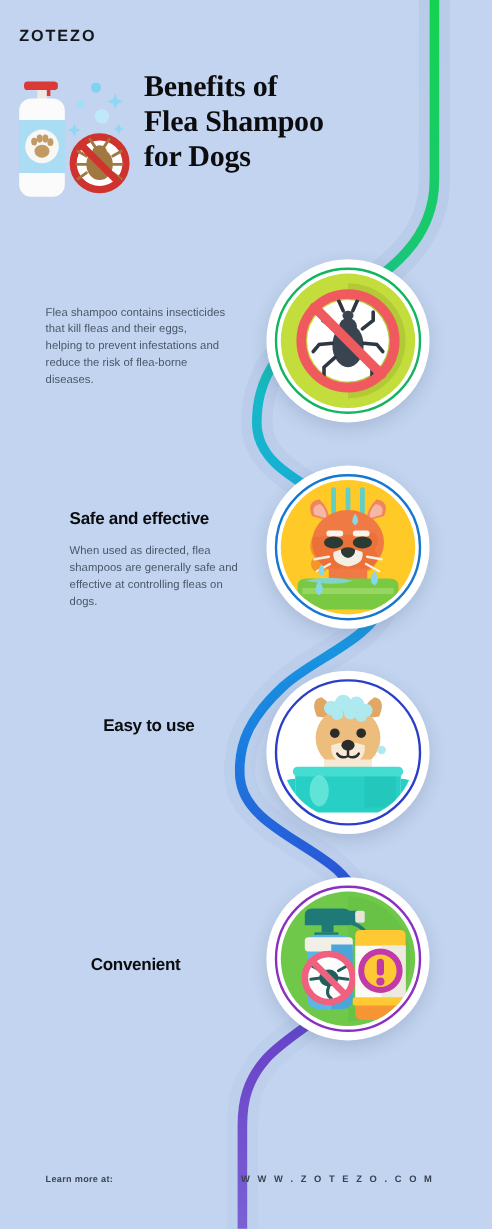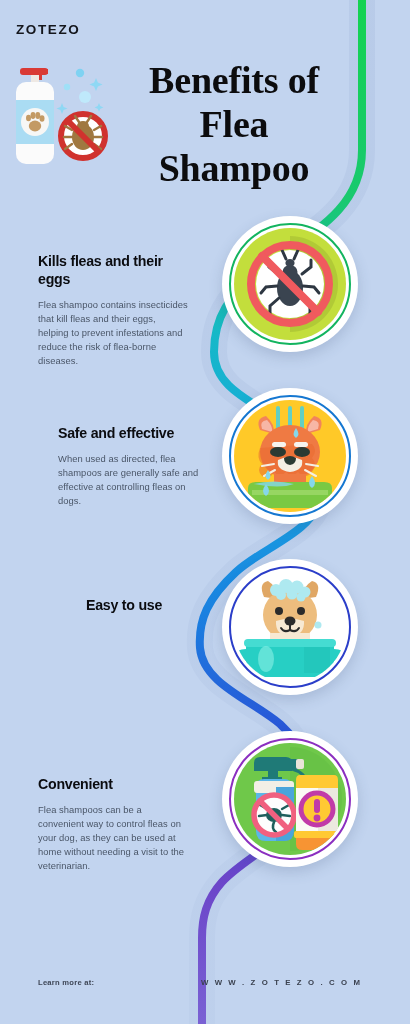--- a/index.html
+++ b/index.html
@@ -16,41 +16,41 @@
 
   
   .logo{
     position:absolute;left:16px;top:22px;
     font-size:13.5px;font-weight:700;letter-spacing:1.6px;
     color:#14161c;z-index:6;
   }
   .header-art{position:absolute;left:6px;top:56px;width:112px;height:120px;z-index:6;}
   .title{
     position:absolute;left:120px;top:58px;width:228px;
-    text-align:center;z-index:6;
+    z-index:6;
     font-family:"Liberation Serif",serif;
-    font-weight:700;font-size:38px;line-height:1.16;
+    font-weight:700;font-size:25px;line-height:1.16;
     color:#0c0c0e;letter-spacing:-0.2px;
   }
 
   
   .row{position:absolute;z-index:5;}
   .row .r-title{
     font-size:14.2px;font-weight:700;color:#0b0c10;
     line-height:1.25;letter-spacing:-0.25px;
     margin:0 0 9px 0;
   }
   .row .r-body{
     font-size:9.4px;line-height:1.5;color:#4a5668;
     font-weight:400;letter-spacing:.05px;margin:0;
   }
   .row.r1{left:38px;top:253px;width:150px;}
   .row.r2{left:38px;top:425px;width:150px;margin-left:20px;}
   .row.r3{left:38px;top:597px;width:152px;margin-left:48px;}
-  .row.r4{left:38px;top:776px;width:150px;}
+  .row.r4{left:38px;top:796px;width:150px;text-align:center;}
 
   
   .badge{
     position:absolute;width:136px;height:136px;border-radius:50%;
     background:#ffffff;z-index:4;
     box-shadow:0 5px 14px rgba(60,80,120,.20);
     display:flex;align-items:center;justify-content:center;
   }
   .badge .ring{
     position:absolute;inset:7px;border-radius:50%;
@@ -177,24 +177,24 @@
         <path d="M73 66 l-4 -6"></path>
           <path d="M81 66 l4 -6"></path>
       </g>
     </g>
     <path d="M62 65 L92 95" stroke="#d0322e" stroke-width="6" stroke-linecap="round"></path>
   </svg>
 
   <div class="title">
     <div>Benefits of</div>
     <div>Flea Shampoo</div>
+    <div>for Dogs</div>
   </div>
 
   <div class="row r1">
-    <p class="r-title">Kills fleas and their eggs</p>
     <p class="r-body">Flea shampoo contains insecticides that kill fleas and their eggs, helping to prevent infestations and reduce the risk of flea-borne diseases.</p>
   </div>
 
   <div class="badge b1">
     <div class="disc">
       <svg viewBox="0 0 112 112" width="112" height="112">
         <path d="M56 8 A48 48 0 0 1 104 56 A48 48 0 0 1 56 104 Z" fill="#000" opacity=".09"></path>
         <circle cx="56" cy="56" r="34" fill="#ffffff"></circle>
         <g fill="#3a4450">
           <ellipse cx="56" cy="60" rx="13" ry="18"></ellipse>
@@ -310,21 +310,20 @@
         <path d="M100 78 q10 0 10 6 q0 6 -10 6z" fill="#27cfc4"></path>
         <ellipse cx="32" cy="88" rx="8" ry="13" fill="#8af0e6" opacity=".6"></ellipse>
         <path d="M70 76 h26 v26 h-26z" fill="#1cb8ae" opacity=".35"></path>
       </svg>
     </div>
     <div class="ring"></div>
   </div>
 
   <div class="row r4">
     <p class="r-title">Convenient</p>
-    <p class="r-body">Flea shampoos can be a convenient way to control fleas on your dog, as they can be used at home without needing a visit to the veterinarian.</p>
   </div>
 
   <div class="badge b4">
     <div class="disc">
       <svg viewBox="0 0 112 112" width="112" height="112">
         <path d="M56 4 A52 52 0 0 1 108 56 A52 52 0 0 1 56 108 Z" fill="#56b23c" opacity=".28"></path>
 
         <path d="M20 20 q0 -6 6 -6 h26 q6 0 6 6 v8 h-14 v6 h-10 v-6 h-14z" fill="#1f7a77"></path>
         <path d="M52 16 h12 q6 0 6 5 q0 5 -6 5 h-12z" fill="#1f7a77"></path>
         <rect x="62" y="16" width="8" height="10" rx="2" fill="#e9e4d8"></rect>

